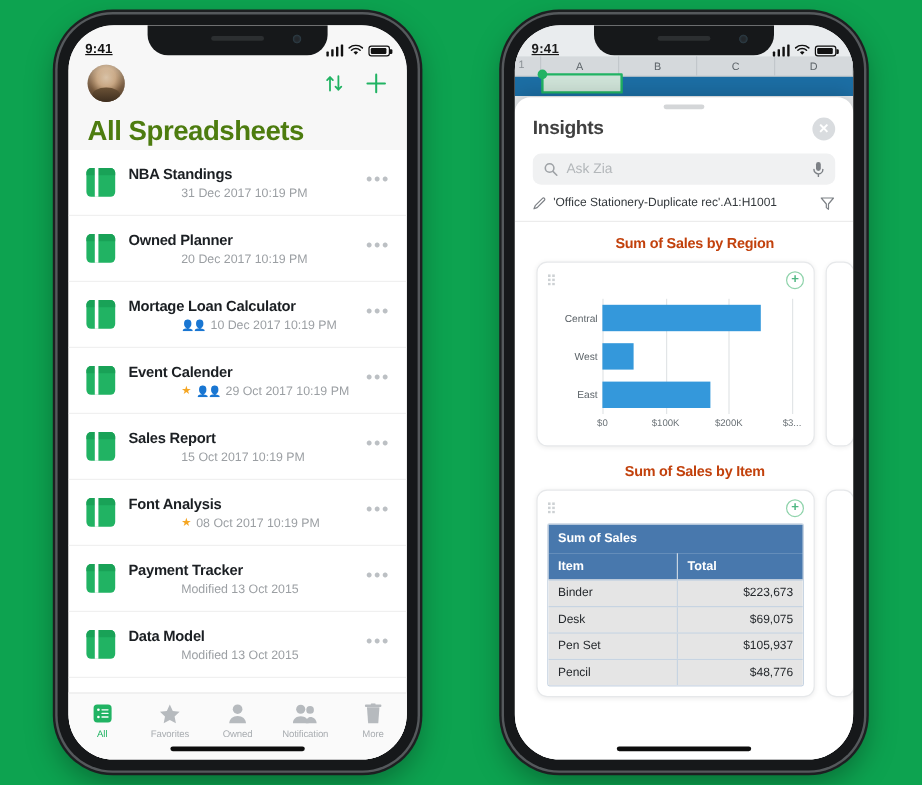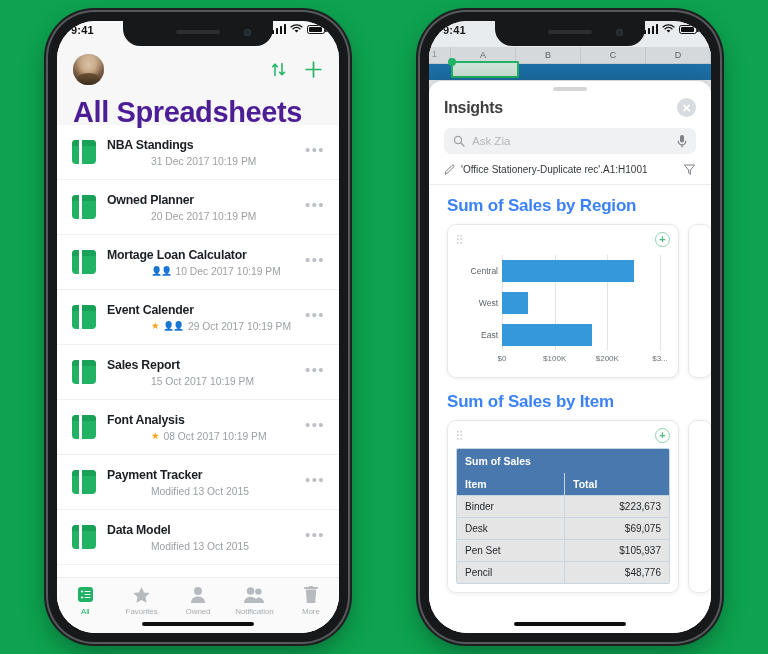--- a/index.html
+++ b/index.html
@@ -44,22 +44,22 @@
     width:44px; height:4px; border-radius:3px; background:#2c2f31;
   }
   .notch .cam {
     position:absolute; top:8px; right:22px;
     width:7px; height:7px; border-radius:50%; background:#23272b;
     box-shadow:inset 0 0 2px #3a5a6a;
   }
 
   .statusbar {
     position:absolute; top:0; left:0; right:0; height:26px;
-    display:flex; align-items:flex-start; justify-content:space-between;
-    padding:0 14px; z-index:35; font-size:11px; font-weight:bold; color:#111;
+    display:flex; align-items:flex-end; justify-content:space-between;
+    padding:0 14px; z-index:35; font-size:11px; font-weight:bold; color:#111;text-decoration:underline;
   }
   .statusbar.on-grey { color:#1a1a1a; }
   .sb-time { letter-spacing:.2px; padding-top:3px; }
   .sb-right { display:flex; align-items:center; gap:4px; padding-top:3px; }
   .bars { display:flex; align-items:flex-end; gap:1.5px; height:9px; }
   .bars i { display:block; width:2.5px; background:#111; border-radius:.5px; }
   .bars i:nth-child(1){height:3.5px;} .bars i:nth-child(2){height:5.5px;}
   .bars i:nth-child(3){height:7.5px;} .bars i:nth-child(4){height:9.5px;}
   .batt {
     width:18px; height:9px; border:1.2px solid #111; border-radius:2.5px;
@@ -88,21 +88,21 @@
     box-shadow:inset 0 -5px 7px rgba(60,40,25,.55), inset 0 3px 5px rgba(255,245,230,.35);
     overflow:hidden; position:relative;
   }
   .avatar::after{
     content:""; position:absolute; left:14%; right:14%; bottom:0; height:38%;
     background:linear-gradient(180deg,#6b5236,#3d2e1f); border-radius:50% 50% 0 0;
   }
   .l-actions { display:flex; align-items:center; gap:17px; }
   .ic-sort, .ic-plus { cursor:pointer; line-height:0; }
   .l-title {
-    font-size:29px; font-weight:bold; color:#4c1d95; letter-spacing:-.4px;
+    font-size:23px; font-weight:bold; color:#4d7c0f; letter-spacing:-.4px;
     padding-top:9px;
   }
 
   .l-list { background:#fff; height:calc(100% - 104px); overflow:hidden; }
   .l-item {
     display:flex; align-items:center; gap:11px;
     padding:11px 14px 11px 15px; border-bottom:1px solid #f0f0f0;
     height:55px;
   }
   .sheet-ic { width:24px; height:24px; flex:0 0 24px; position:relative; }
@@ -192,22 +192,22 @@
   .search-ph { flex:1; font-size:11.5px; color:#b3b7ba; }
   .rangerow {
     margin:9px 0 0 0; padding:0 15px 8px 15px;
     display:flex; align-items:center; gap:6px;
     border-bottom:1px solid #ececec;
   }
   .range-txt { flex:1; font-size:10px; color:#33383c; white-space:nowrap; overflow:hidden; text-overflow:ellipsis; }
 
   .ins-body { padding:11px 0 0 0; height:calc(100% - 98px); overflow:hidden; }
   .sec-title {
-    font-size:17px; font-weight:bold; color:#3b82f6;
-    padding:0 0 8px 18px; letter-spacing:-.2px;
+    font-size:12px; font-weight:bold; color:#c2410c;
+    padding:0 0 8px 18px; letter-spacing:-.2px;text-align:center;
   }
   .carousel { display:flex; gap:9px; padding-left:18px; }
   .card {
     flex:0 0 232px; background:#fff; border:1px solid #e6e8ea; border-radius:9px;
     box-shadow:0 1px 4px rgba(0,0,0,.07); padding:7px 8px 8px 8px; position:relative;
   }
   .card.peek { flex:0 0 24px; }
   .card-tools { display:flex; align-items:center; justify-content:space-between; height:14px; }
   .grip {
     width:7px; height:10px;

